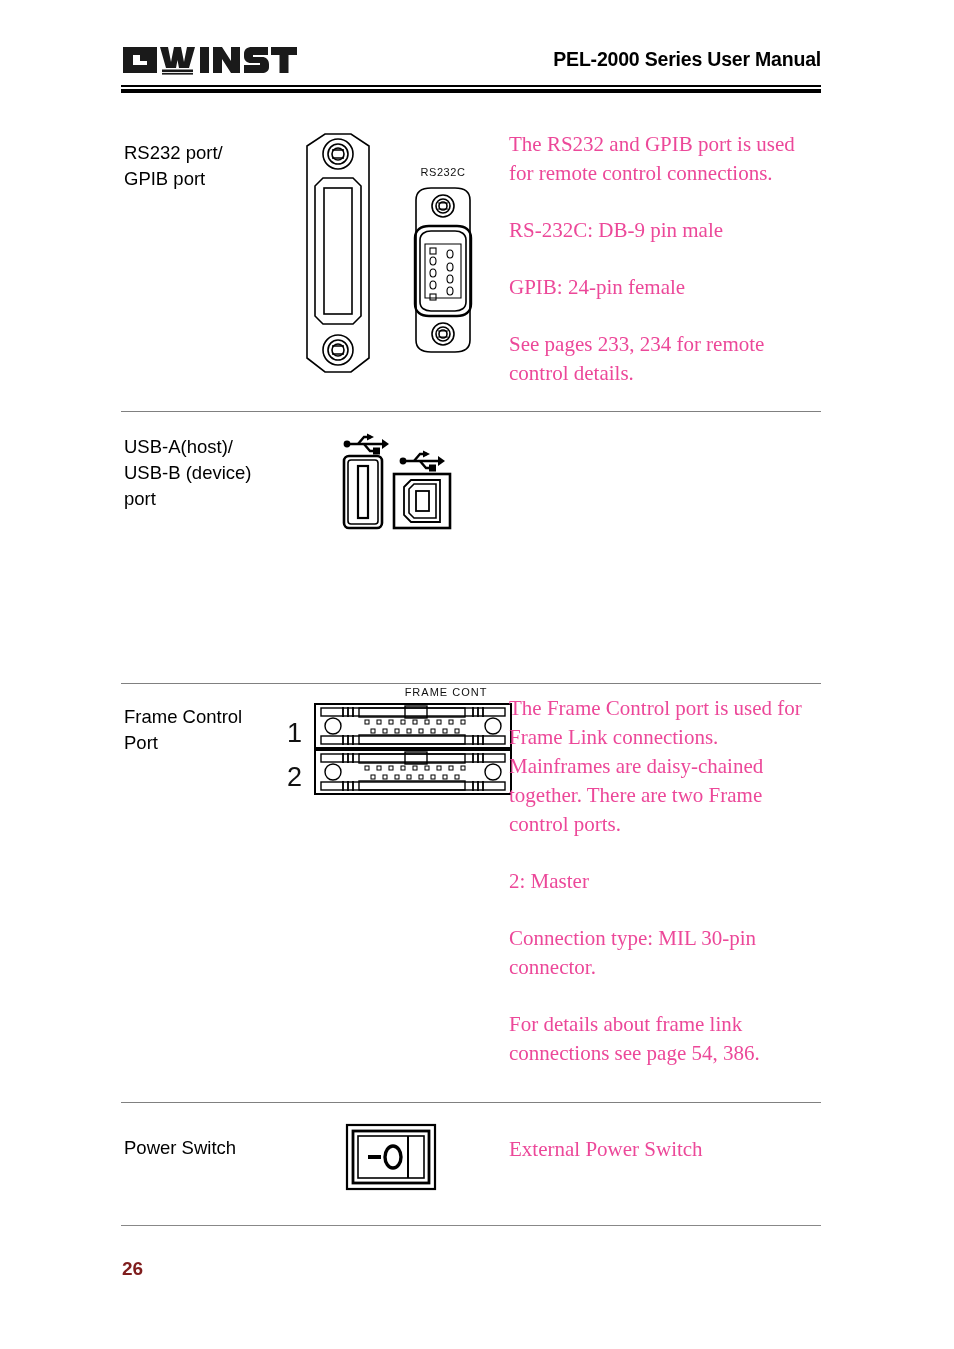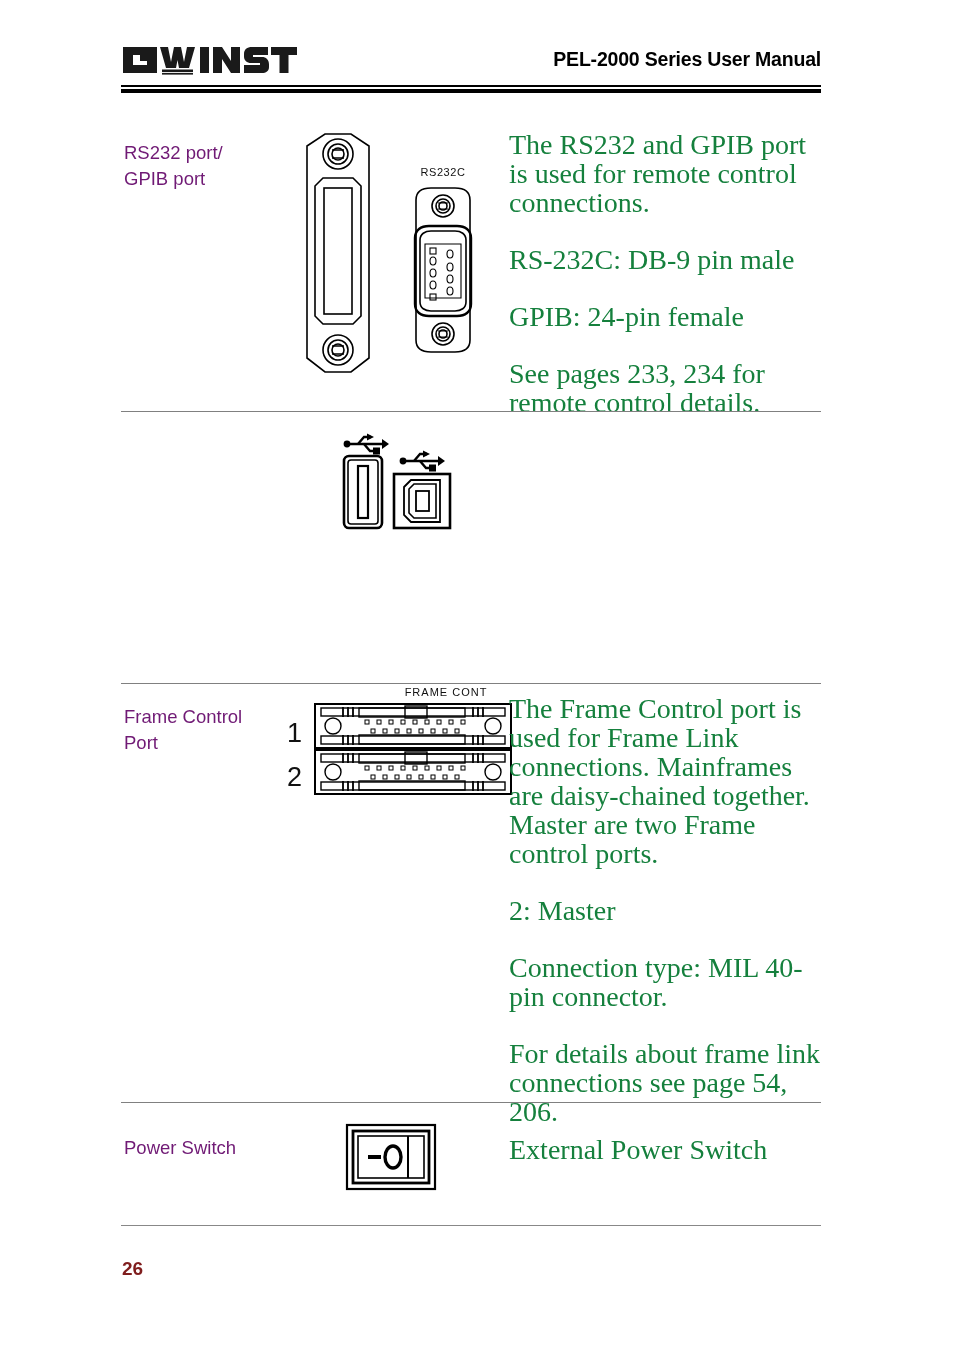--- a/index.html
+++ b/index.html
@@ -89,36 +89,36 @@
     height: 1px;
     background: #808080;
   }
 
   .col-label {
     position: absolute;
     left: 3px;
     font-family: "Liberation Sans", sans-serif;
     font-size: 18.5px;
     line-height: 26px;
-    color: #701a75;
+    color: #000000;
     width: 190px;
   }
   .col-figure {
     position: absolute;
     left: 170px;
     width: 215px;
   }
   .col-desc {
     position: absolute;
     left: 388px;
     width: 312px;
     font-family: "Liberation Serif", serif;
-    font-size: 28px;
+    font-size: 21px;
     line-height: 29px;
-    color: #15803d;
+    color: #ec4899;
   }
   .col-desc p { margin: 0 0 28px 0; }
   .col-desc p:last-child { margin-bottom: 0; }
 
   
   .fig-cap {
     font-family: "Liberation Sans", sans-serif;
     font-size: 11px;
     letter-spacing: 1px;
     text-align: center;
@@ -256,20 +256,25 @@
         <p>The RS232 and GPIB port is used for remote control connections.</p>
         <p>RS-232C: DB-9 pin male</p>
         <p>GPIB: 24-pin female</p>
         <p>See pages 233, 234 for remote control details.</p>
       </div>
 
       <div class="divider" style="top:291px;"></div>
     </div>
 
     <div class="row" style="height:272px;">
+      <div class="col-label" style="top:22px;">
+        <div>USB-A(host)/</div>
+        <div>USB-B (device)</div>
+        <div>port</div>
+      </div>
 
       <div class="col-figure" style="top:18px; left:215px;">
         <svg width="130" height="105" viewBox="0 0 130 105">
 
           <g stroke="#000" stroke-width="2.4" fill="#000">
             <path d="M12,14 L48,14" stroke-linecap="round"></path>
             <circle cx="11" cy="14" r="3.4" stroke="none"></circle>
             <path d="M46,9 L53,14 L46,19 Z" stroke="none"></path>
             <path d="M22,14 L28,7 L35,7" fill="none"></path>
             <path d="M31,3.5 L38,7 L31,10.5 Z" stroke="none"></path>
@@ -394,24 +399,24 @@
               <rect x="106" y="73" width="4" height="4"></rect>
                 <rect x="118" y="73" width="4" height="4"></rect>
               <rect x="130" y="73" width="4" height="4"></rect>
                 <rect x="142" y="73" width="4" height="4"></rect>
             </g>
           </svg>
         </div>
       </div>
 
       <div class="col-desc" style="top:10px;">
-        <p>The Frame Control port is used for Frame Link connections. Mainframes are daisy-chained together. Master are two Frame control ports.</p>
+        <p>The Frame Control port is used for Frame Link connections. Mainframes are daisy-chained together. There are two Frame control ports.</p>
         <p>2: Master</p>
-        <p>Connection type: MIL 40-pin connector.</p>
-        <p>For details about frame link connections see page 54, 206.</p>
+        <p>Connection type: MIL 30-pin connector.</p>
+        <p>For details about frame link connections see page 54, 386.</p>
       </div>
 
       <div class="divider" style="top:418px;"></div>
     </div>
 
     <div class="row" style="height:106px;">
       <div class="col-label" style="top:32px;">
         <div>Power Switch</div>
       </div>
 

